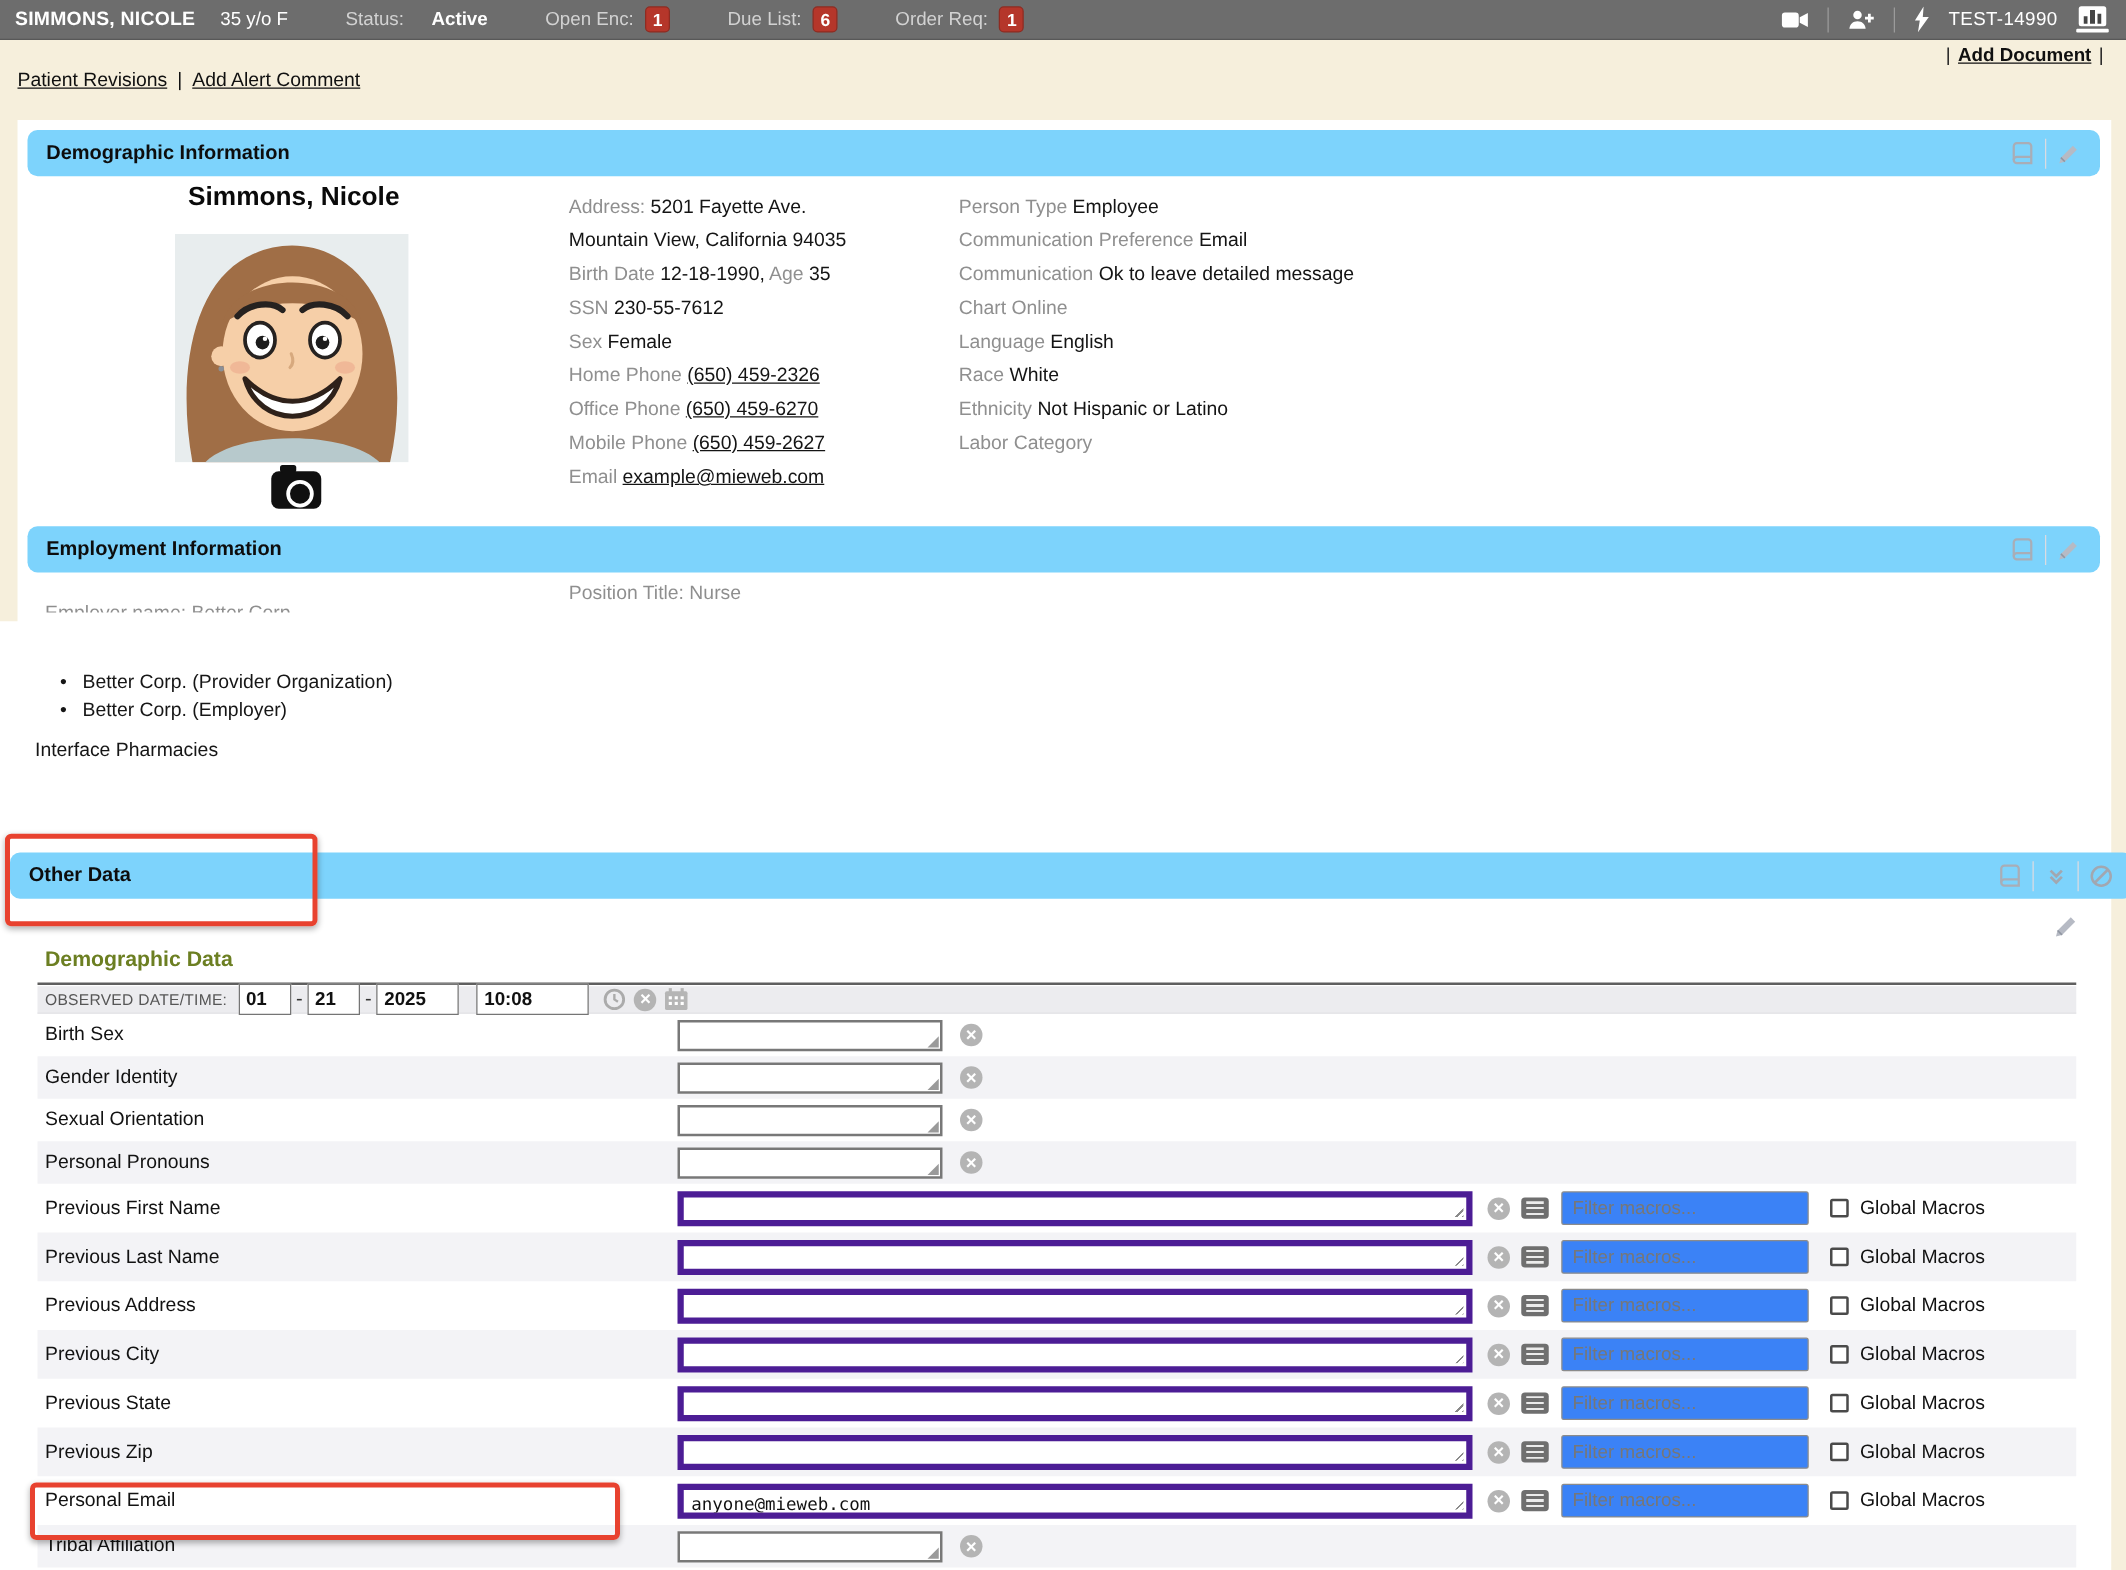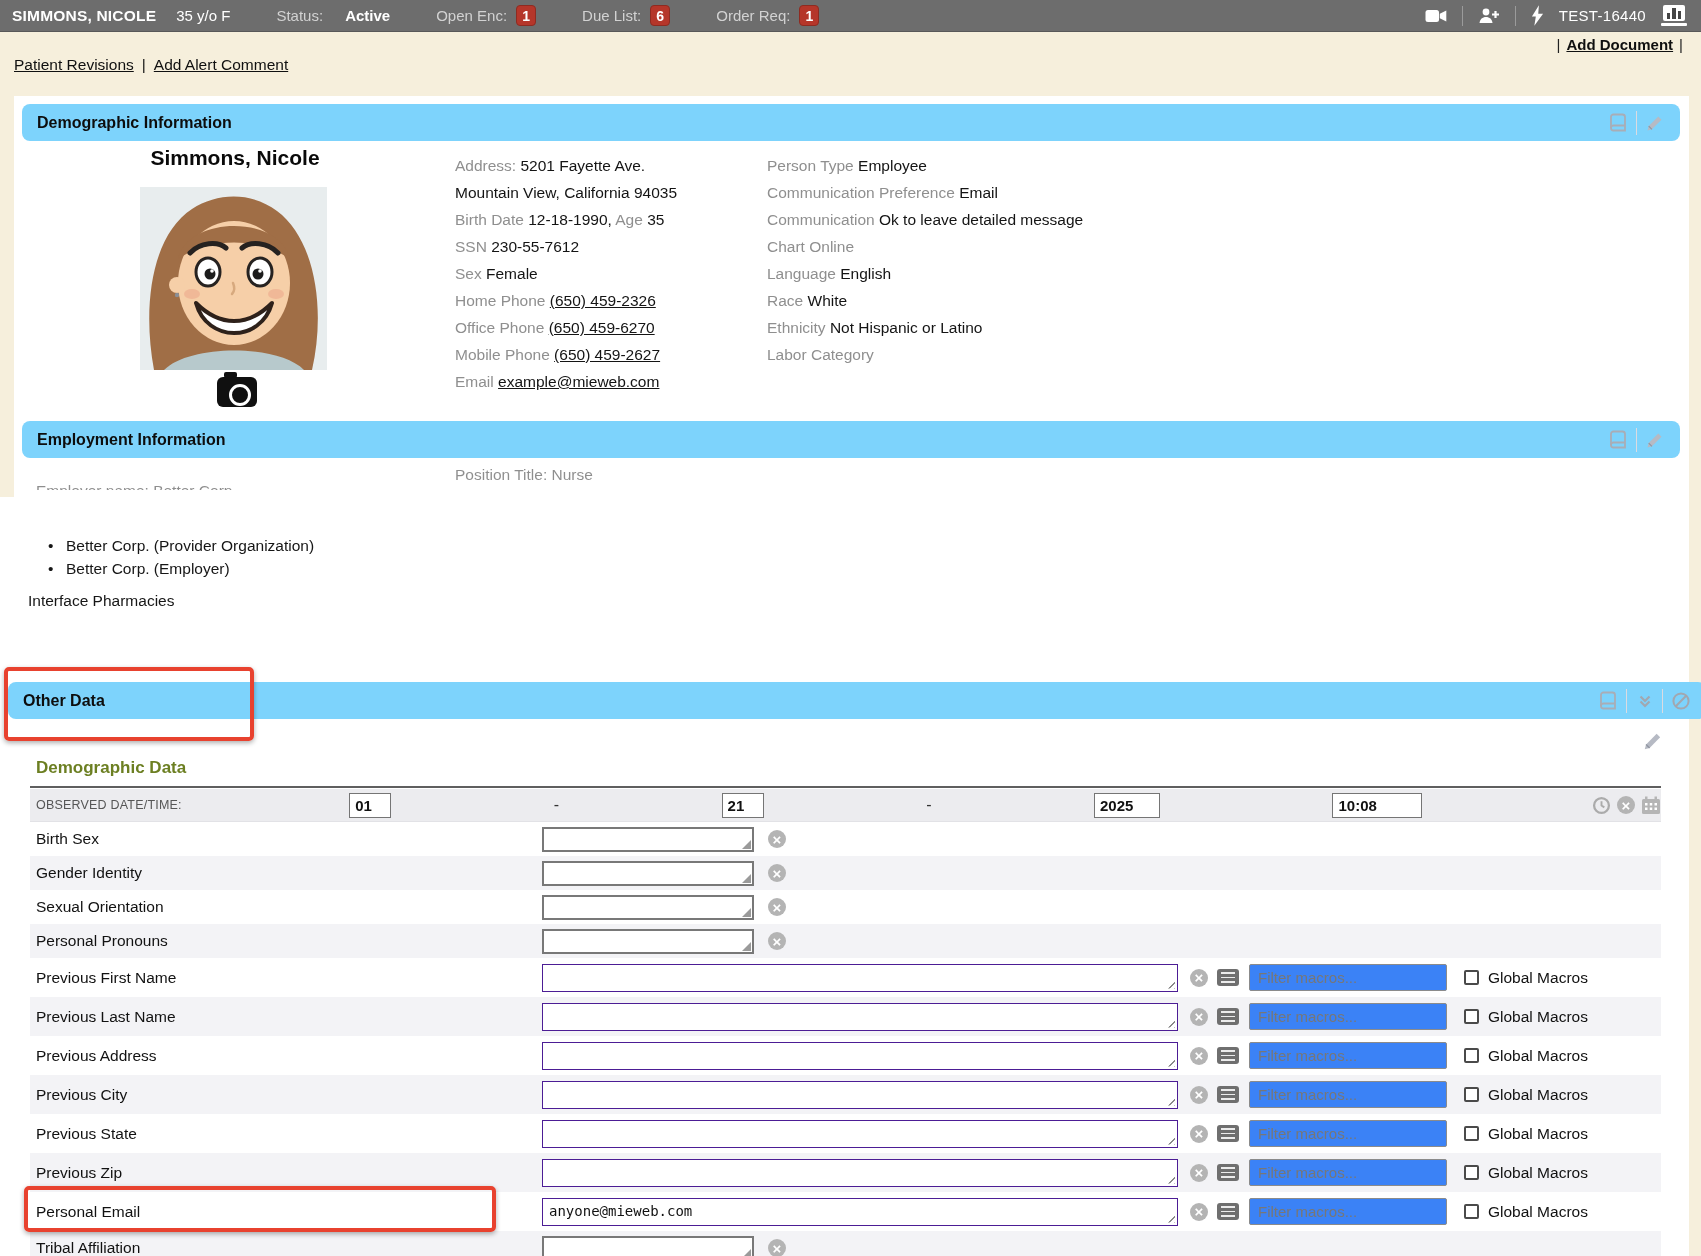--- a/index.html
+++ b/index.html
@@ -87,42 +87,42 @@
   .redbox { position:absolute; border:4px solid #e8422f; border-radius:5px;
             box-shadow:0 2px 5px rgba(0,0,0,.32); z-index:8; pointer-events:none; }
   .rb-other { left:4px; top:667px; width:250px; height:74px; }
   .rb-email { left:24px; top:1186px; width:472px; height:46px; }
 
   .lone-pencil { position:absolute; left:1642px; top:730px; cursor:pointer; z-index:4; }
 
   
   .sect-title { position:absolute; left:36px; top:758px; font-size:17px; font-weight:bold; color:#6c7f22; }
   .formtable { position:absolute; left:30px; top:786px; width:1631px; border-top:2px solid #5f5f5f; z-index:2; }
-  .obsrow { height:33px; margin-top:1px; background:#ececef; display:flex; align-items:center;
-            padding-left:6px; border-bottom:1px solid #e2e2e6;justify-content:space-between; }
+  .obsrow { height:22px; margin-top:1px; background:#ececef; display:flex; align-items:center;
+            padding-left:6px; border-bottom:1px solid #e2e2e6; }
   .obs-label { font-size:12.5px; color:#565656; margin-right:9px; letter-spacing:.2px; }
   .din { height:25px; border:1px solid #757575; background:#fff; font-family:"Liberation Sans",sans-serif;
          font-weight:bold; font-size:15px; padding:1px 5px; color:#111; }
   .d-m,.d-d { width:42px; } .d-y { width:66px; } .d-t { width:90px; margin-left:14px; }
   .dsep { margin:0 4px; color:#333; }
   .obs-ics { display:flex; align-items:center; gap:6px; margin-left:11px; }
 
   .frow { display:flex; align-items:center; position:relative; }
   .frow.sel { height:34px; }
   .frow.txt { height:39px; }
   .rows .frow:nth-child(even) { background:#f3f3f6; }
   .flabel { margin-left:6px; font-size:15.5px; color:#121212; }
   .ctlwrap { position:absolute; left:512px; display:flex; align-items:center; }
   .selbox { width:212px; height:25px; background:#fff; border:2px solid #787878; position:relative; cursor:pointer; }
   .selbox::after { content:""; position:absolute; right:1px; bottom:1px;
                    border-left:9px solid transparent; border-bottom:9px solid #9a9a9a; }
   .xcirc { width:18px; height:18px; border-radius:50%; background:#b4b4b4; margin-left:14px;
            display:flex; align-items:center; justify-content:center; cursor:pointer; flex:none; }
   .xcirc::before { content:"×"; color:#fff; font-weight:bold; font-size:15px; line-height:1; }
-  .tarea { width:636px; height:28px; background:#fff; border:1px solid #4c1d95; position:relative;
+  .tarea { width:636px; height:28px; background:#fff; border:5px solid #4c1d95; position:relative;
            font-family:"DejaVu Sans Mono", monospace; font-size:14px; padding:4px 6px;
            color:#111; overflow:hidden; white-space:nowrap; cursor:text; }
   .tarea::after { content:""; position:absolute; right:2px; bottom:2px; width:10px; height:10px;
                   background:repeating-linear-gradient(315deg,#8a8a8a 0 1.3px,transparent 1.3px 4px);
                   clip-path:polygon(100% 0,100% 100%,0 100%); }
   .txt .xcirc { margin-left:12px; }
   .macro-ic { width:22px; height:17px; border-radius:3px; background:#6f6f6f; margin-left:9px;
               display:flex; align-items:center; justify-content:center; cursor:pointer; flex:none; }
   .mlines { width:14px; height:11px;
             background:repeating-linear-gradient(#ececec 0 1.8px, transparent 1.8px 4.6px); }
@@ -175,21 +175,21 @@
             <path d="M1.5 16c.4-3.8 3-6 6.5-6s6.1 2.2 6.5 6z" fill="#fff"></path>
             <path d="M17.5 4v7M14 7.5h7" stroke="#fff" stroke-width="2.2"></path>
           </svg>
       </span>
       <span class="tb-sep"></span>
       <span style="display:flex;">
         <svg width="13" height="21" viewBox="0 0 14 22">
             <path d="M8.5 0 L1 12 h4.2 L3.6 22 L13 9 H7.8 Z" fill="#fff"></path>
           </svg>
       </span>
-      <span class="tb-id">TEST-16440</span>
+      <span class="tb-id">TEST-14990</span>
       <span class="chart-wrap">
         <span class="chart-box">
             <i></i>
             <i></i>
             <i></i>
           </span>
         <span class="chart-line"></span>
       </span>
     </span>
   </div>

